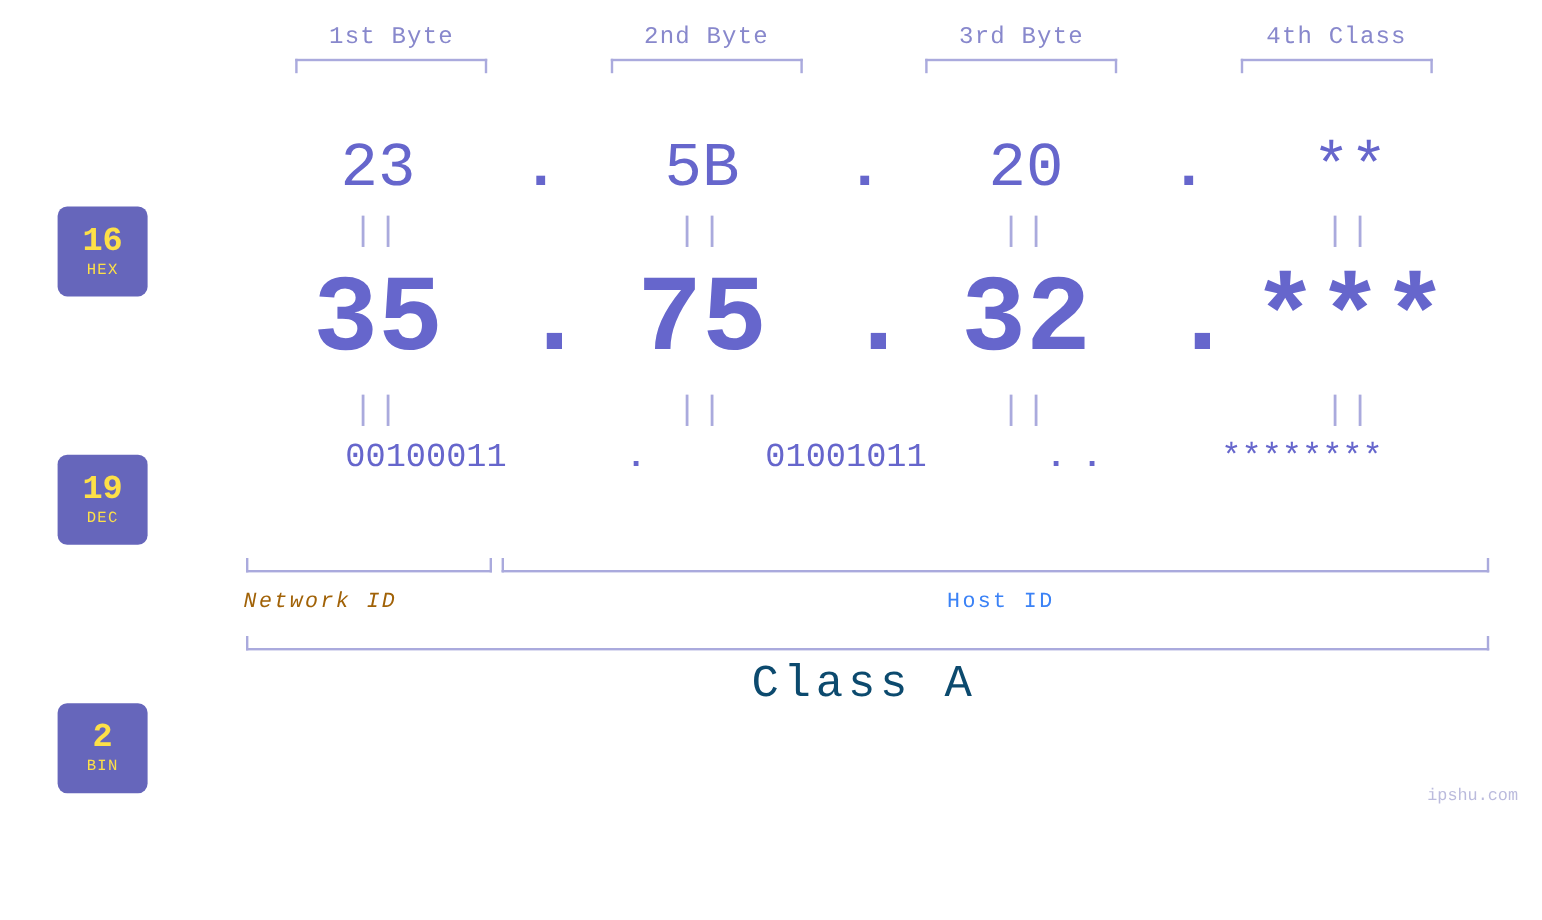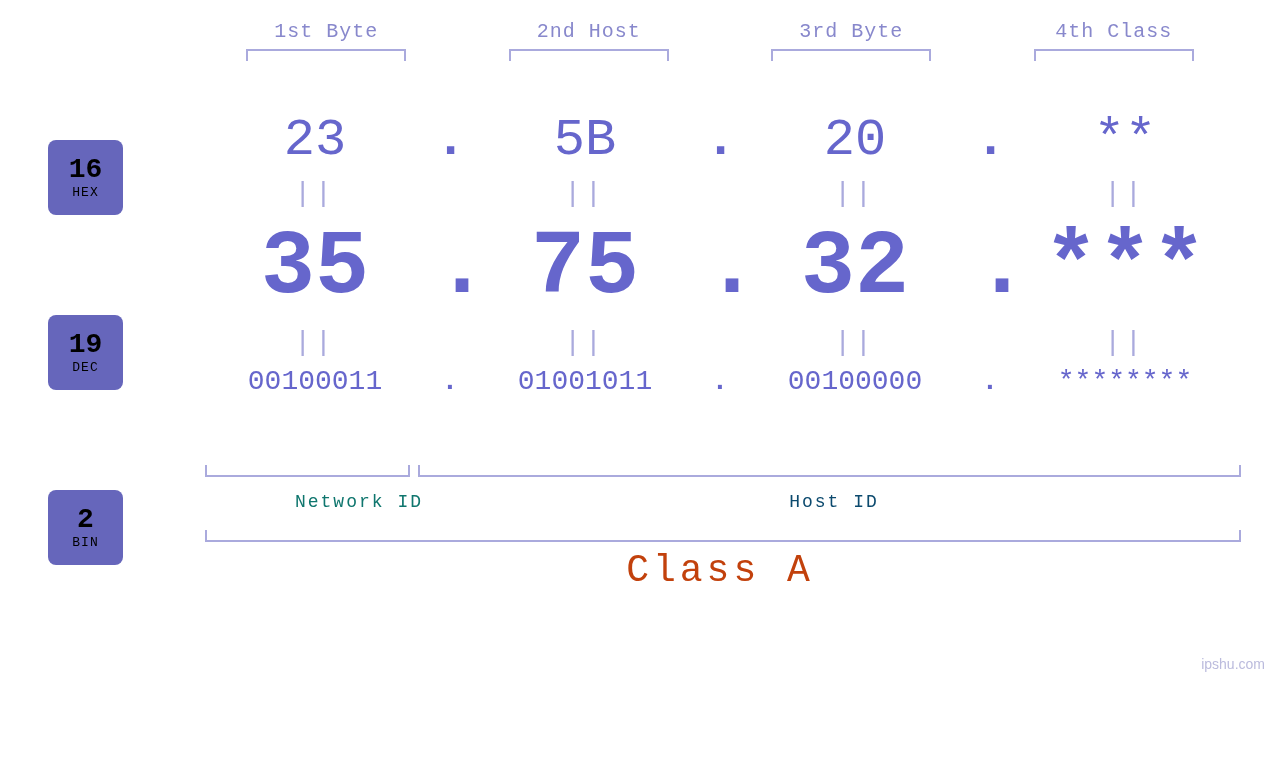--- a/index.html
+++ b/index.html
@@ -57,28 +57,29 @@
       position: absolute;
       left: 48px;
       top: 140px;
       display: flex;
       flex-direction: column;
       gap: 100px;
     }
 
     .badge {
       background: #6666bb;
-      color: #000000;
+      color: #fde047;
       width: 75px;
       height: 75px;
       border-radius: 8px;
       display: flex;
       flex-direction: column;
       align-items: center;
       justify-content: center;
+      margin-top: 32px;
     }
 
     .badge-num {
       font-size: 28px;
       font-weight: bold;
       line-height: 1.1;
     }
 
     .badge-label {
       font-size: 13px;
@@ -194,31 +195,32 @@
     .id-labels {
       position: absolute;
       left: 0;
       right: 0;
       bottom: 110px;
       display: flex;
     }
 
     .network-id-label {
       width: 220px;
-      text-align: right;
-      color: #0f766e;
+      text-align: left;
+      color: #a16207;
       font-size: 18px;
       letter-spacing: 2px;
       margin-left: 8px;
+      font-style: italic;
     }
 
     .host-id-label {
       flex: 1;
       text-align: center;
-      color: #0c4a6e;
+      color: #3b82f6;
       font-size: 18px;
       letter-spacing: 2px;
     }
 
     
     .class-bracket {
       position: absolute;
       left: 10px;
       right: 4px;
       bottom: 80px;
@@ -228,47 +230,47 @@
       border-right: 2px solid #aaaadd;
     }
 
     
     .class-label {
       position: absolute;
       bottom: 30px;
       left: 0;
       right: 0;
       text-align: center;
-      color: #c2410c;
+      color: #0c4a6e;
       font-size: 38px;
       letter-spacing: 4px;
     }
 
     
     .watermark {
       position: absolute;
       bottom: 10px;
       right: 20px;
       color: #bbbbdd;
       font-size: 14px;
-      font-family: Liberation Sans, sans-serif;
+      font-family: Liberation Mono, monospace;
     }
   </style>
 </head>
 <body>
 
 <div class="main-container">
 
   <div class="byte-headers">
     <div class="byte-col">
       <div class="byte-label">1st Byte</div>
       <div class="bracket-top"></div>
     </div>
     <div class="byte-col">
-      <div class="byte-label">2nd Host</div>
+      <div class="byte-label">2nd Byte</div>
       <div class="bracket-top"></div>
     </div>
     <div class="byte-col">
       <div class="byte-label">3rd Byte</div>
       <div class="bracket-top"></div>
     </div>
     <div class="byte-col">
       <div class="byte-label">4th Class</div>
       <div class="bracket-top"></div>
     </div>
@@ -329,21 +331,20 @@
       <div class="equals-symbol">||</div>
       <div style="flex:0 0 30px;"></div>
       <div class="equals-symbol">||</div>
     </div>
 
     <div class="value-row bin-row">
       <div class="cell-value bin-val">00100011</div>
       <div class="dot dot-bin">.</div>
       <div class="cell-value bin-val">01001011</div>
       <div class="dot dot-bin">.</div>
-      <div class="cell-value bin-val">00100000</div>
       <div class="dot dot-bin">.</div>
       <div class="cell-value bin-val">********</div>
     </div>
 
     <div class="bottom-brackets">
       <div class="bracket-bottom-net"></div>
       <div class="bracket-bottom-host"></div>
     </div>
 
     <div class="id-labels">

